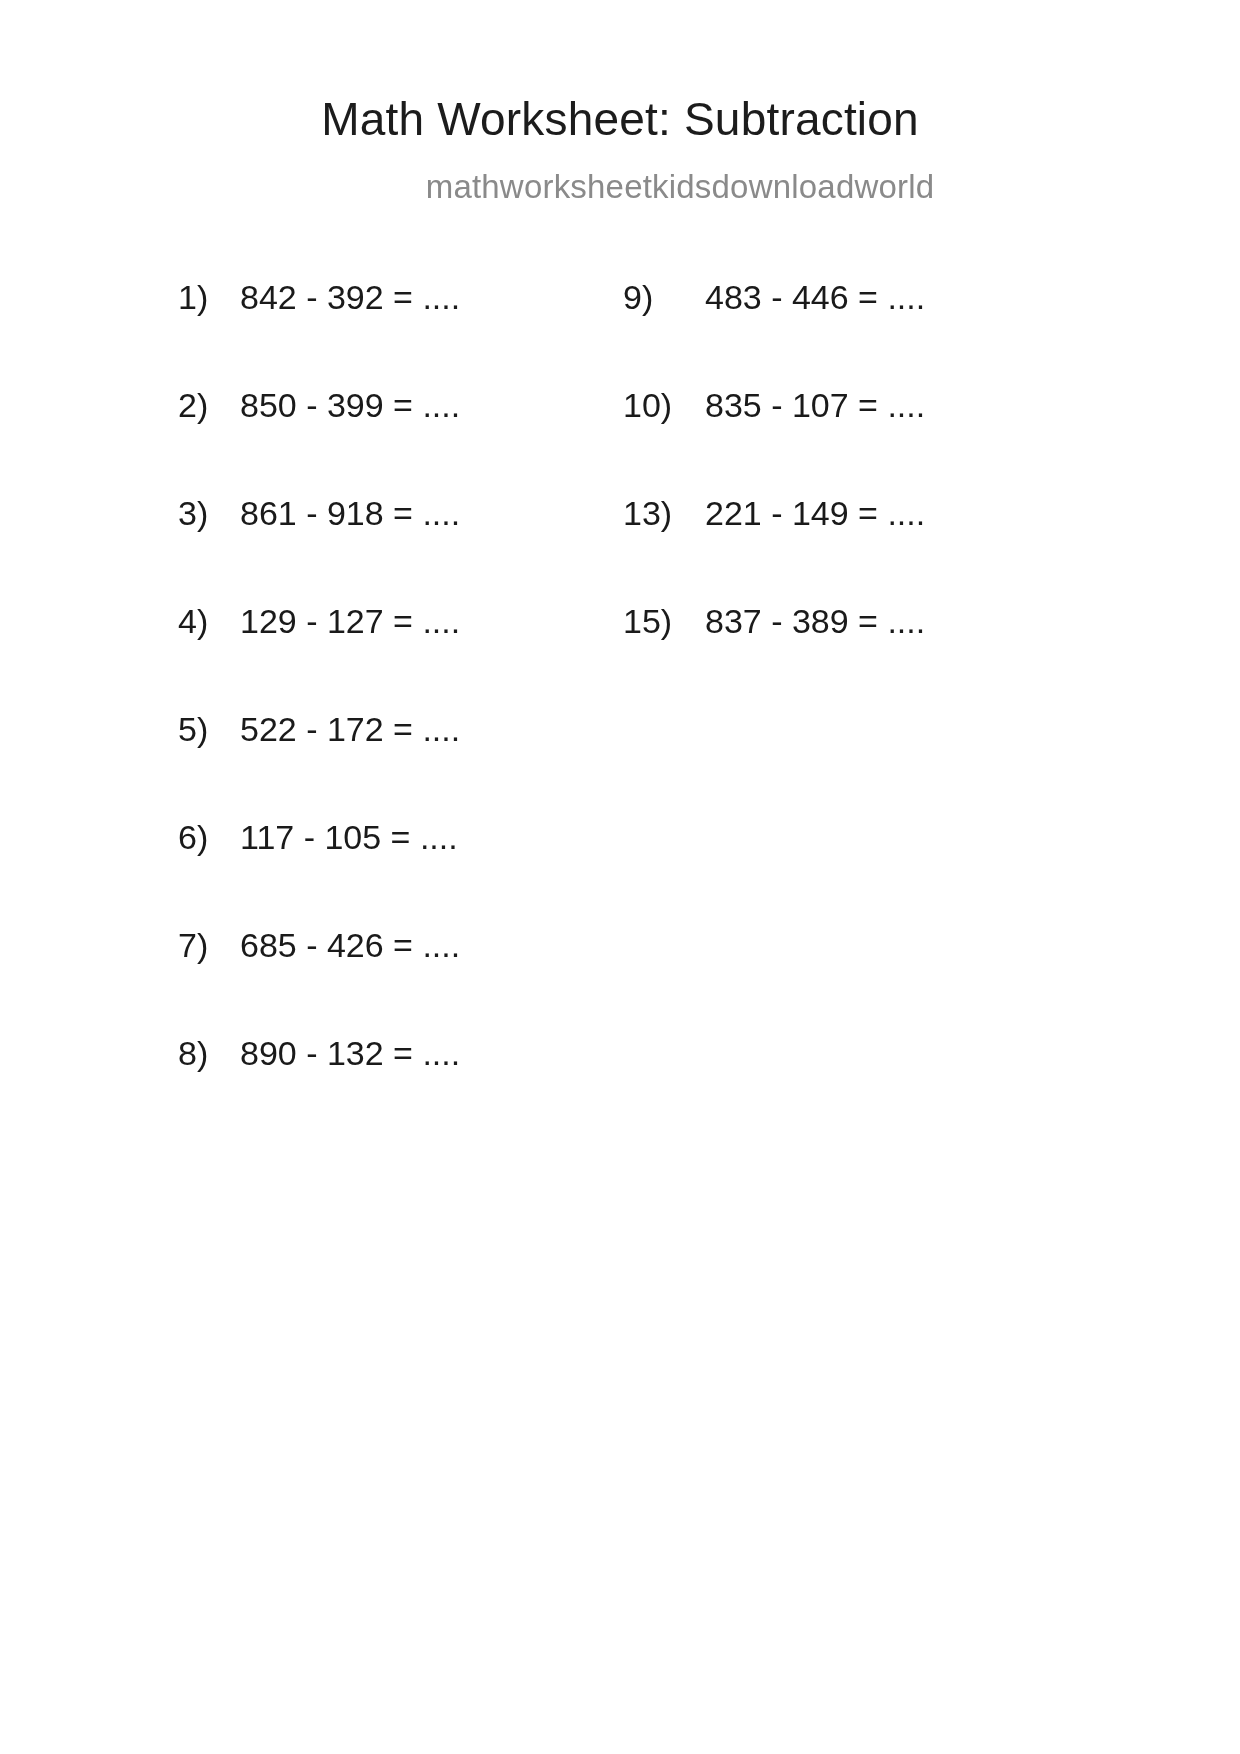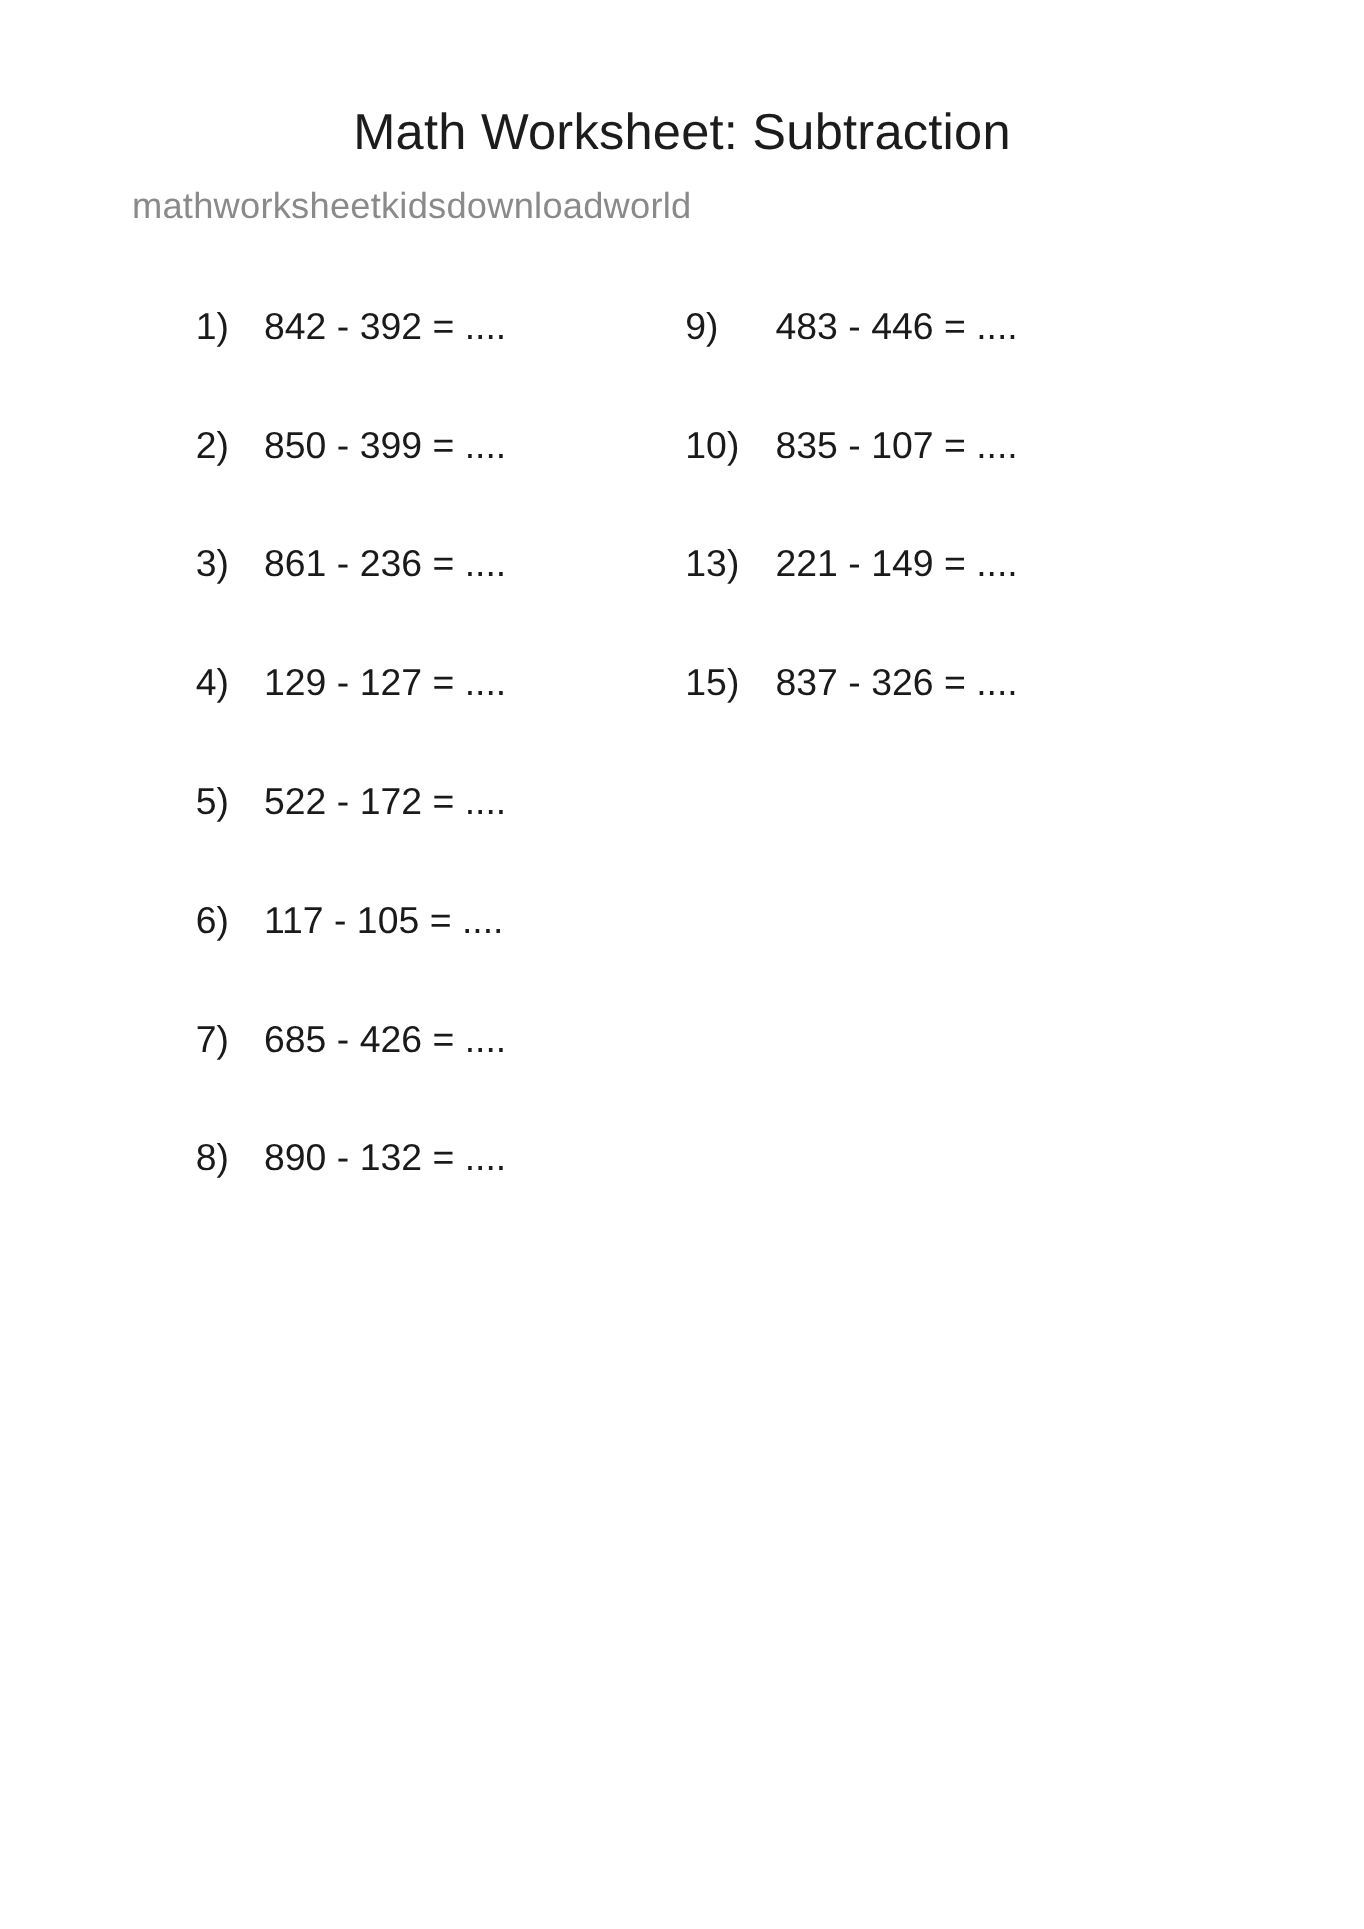--- a/index.html
+++ b/index.html
@@ -25,21 +25,21 @@
   .title {
     text-align: center;
     font-size: 46px;
     font-weight: normal;
     color: #1c1c1c;
     margin: 0;
     padding-top: 92px;
     letter-spacing: 0.2px;
   }
   .subtitle {
-    text-align: left;
+    text-align: center;
     font-size: 33px;
     color: #8a8a8a;
     margin: 0;
     padding-top: 22px;
     padding-left: 120px;
     letter-spacing: 0.2px;
   }
   .problems {
     margin-top: 72px;
     display: flex;
@@ -94,21 +94,21 @@
       <div class="prob">
         <span class="num">1)</span>
         <span class="expr">842 - 392 = ....</span>
       </div>
       <div class="prob">
         <span class="num">2)</span>
         <span class="expr">850 - 399 = ....</span>
       </div>
       <div class="prob">
         <span class="num">3)</span>
-        <span class="expr">861 - 236 = ....</span>
+        <span class="expr">861 - 918 = ....</span>
       </div>
       <div class="prob">
         <span class="num">4)</span>
         <span class="expr">129 - 127 = ....</span>
       </div>
       <div class="prob">
         <span class="num">5)</span>
         <span class="expr">522 - 172 = ....</span>
       </div>
       <div class="prob">
@@ -133,19 +133,19 @@
       <div class="prob">
         <span class="num">10)</span>
         <span class="expr">835 - 107 = ....</span>
       </div>
       <div class="prob">
         <span class="num">13)</span>
         <span class="expr">221 - 149 = ....</span>
       </div>
       <div class="prob">
         <span class="num">15)</span>
-        <span class="expr">837 - 326 = ....</span>
+        <span class="expr">837 - 389 = ....</span>
       </div>
       <div class="spacer-row"></div>
     </div>
 
   </div>
 </div>
 
 </body></html>

